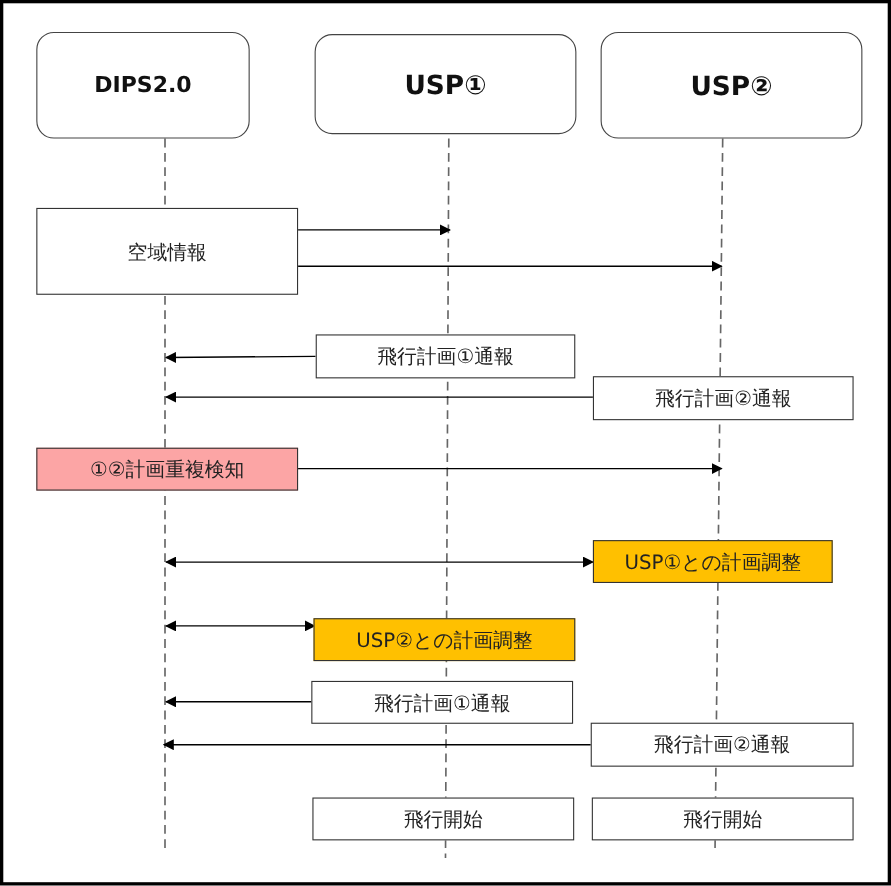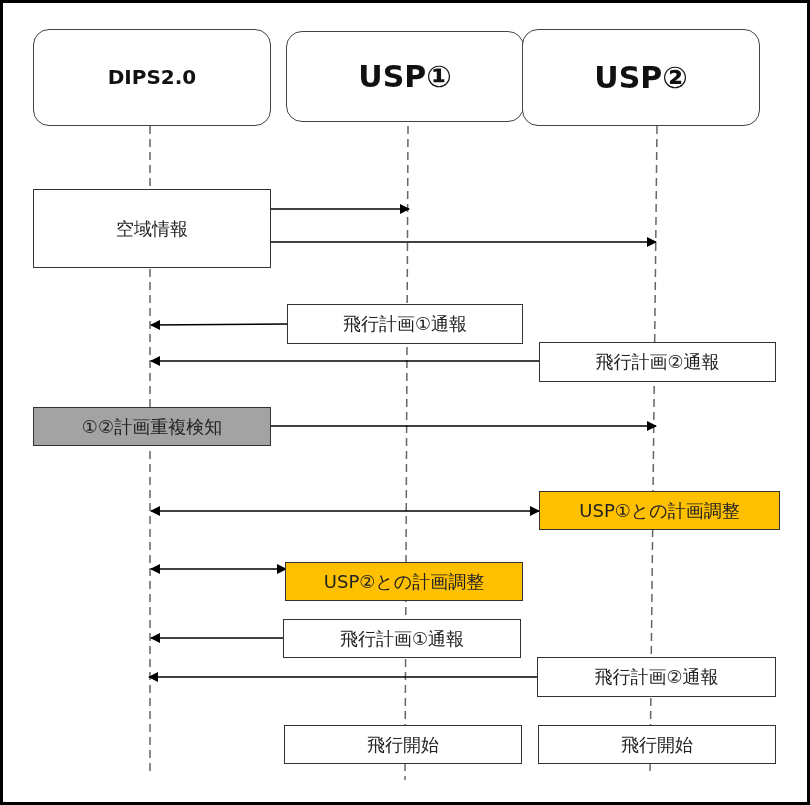--- a/index.html
+++ b/index.html
@@ -2,23 +2,23 @@
 <html><head>
   <meta charset="utf-8">
   <style>
     html, body { margin: 0; padding: 0; background: #ffffff; }
     body { width: 810px; height: 805px; position: relative; overflow: hidden; font-family: "DejaVu Sans", "Liberation Sans", sans-serif; }
     #frame { position: absolute; left: 0; top: 0; width: 804px; height: 799px; border: 3px solid #000; background: #fff; }
     svg#lines { position: absolute; left: 0; top: 0; width: 810px; height: 805px; }
     .box { position: absolute; box-sizing: border-box; border: 1.5px solid #333; background: #fff; display: flex; align-items: center; justify-content: center; text-align: center; color: #222; }
     .actor { border-radius: 16px; border: 1.5px solid #444; font-weight: bold; color: #111; }
     .actor-dips { font-size: 20px; line-height: 1.35; }
-    .actor-usp { font-size: 30px; }
+    .actor-usp { font-size: 24px; }
     .msg { font-size: 18px; }
-    .yellow { background: #a3a3a3; }
+    .yellow { background: #fca5a5; }
     .orange { background: #ffc000; }
   </style>
 </head>
 <body>
 
 <div id="frame"></div>
 
 <svg id="lines" viewBox="0 0 810 805">
   <defs>
     <marker id="arrow" markerWidth="10" markerHeight="10" refX="9" refY="5" orient="auto" markerUnits="userSpaceOnUse">
@@ -41,47 +41,47 @@
 
   <line x1="270" y1="426" x2="656" y2="426" stroke="#000" stroke-width="1.3" marker-end="url(#arrow)"></line>
 
   <line x1="151" y1="511" x2="539" y2="511" stroke="#000" stroke-width="1.3" marker-start="url(#arrow-start)" marker-end="url(#arrow)"></line>
   <line x1="151" y1="569" x2="286" y2="569" stroke="#000" stroke-width="1.3" marker-start="url(#arrow-start)" marker-end="url(#arrow)"></line>
 
   <line x1="284" y1="638" x2="151" y2="638" stroke="#000" stroke-width="1.3" marker-end="url(#arrow)"></line>
   <line x1="538" y1="677" x2="149" y2="677" stroke="#000" stroke-width="1.3" marker-end="url(#arrow)"></line>
 </svg>
 
-<div class="box actor actor-dips" style="left:33px; top:29px; width:238px; height:97px; flex-direction:row;">
+<div class="box actor actor-dips" style="left:33px; top:29px; width:194px; height:97px; flex-direction:row;">
   <span>DIPS2.0</span>
 </div>
 <div class="box actor actor-usp" style="left:286px; top:31px; width:238px; height:91px;">
   <span>USP①</span>
 </div>
-<div class="box actor actor-usp" style="left:522px; top:29px; width:238px; height:97px;">
+<div class="box actor actor-usp" style="left:546px; top:29px; width:238px; height:97px;">
   <span>USP②</span>
 </div>
 
 <div class="box msg" style="left:33px; top:189px; width:238px; height:79px;">
   <span>空域情報</span>
 </div>
 
 <div class="box msg" style="left:287px; top:304px; width:236px; height:40px;">
   <span>飛行計画①通報</span>
 </div>
 
 <div class="box msg" style="left:539px; top:342px; width:237px; height:40px;">
   <span>飛行計画②通報</span>
 </div>
 
 <div class="box msg yellow" style="left:33px; top:407px; width:238px; height:39px;">
   <span>①②計画重複検知</span>
 </div>
 
-<div class="box msg orange" style="left:539px; top:491px; width:241px; height:39px;">
+<div class="box msg orange" style="left:539px; top:491px; width:218px; height:39px;">
   <span>USP①との計画調整</span>
 </div>
 
 <div class="box msg orange" style="left:285px; top:550px; width:238px; height:39px;margin-top:12px;">
   <span>USP②との計画調整</span>
 </div>
 
 <div class="box msg" style="left:283px; top:619px; width:238px; height:39px;">
   <span>飛行計画①通報</span>
 </div>

